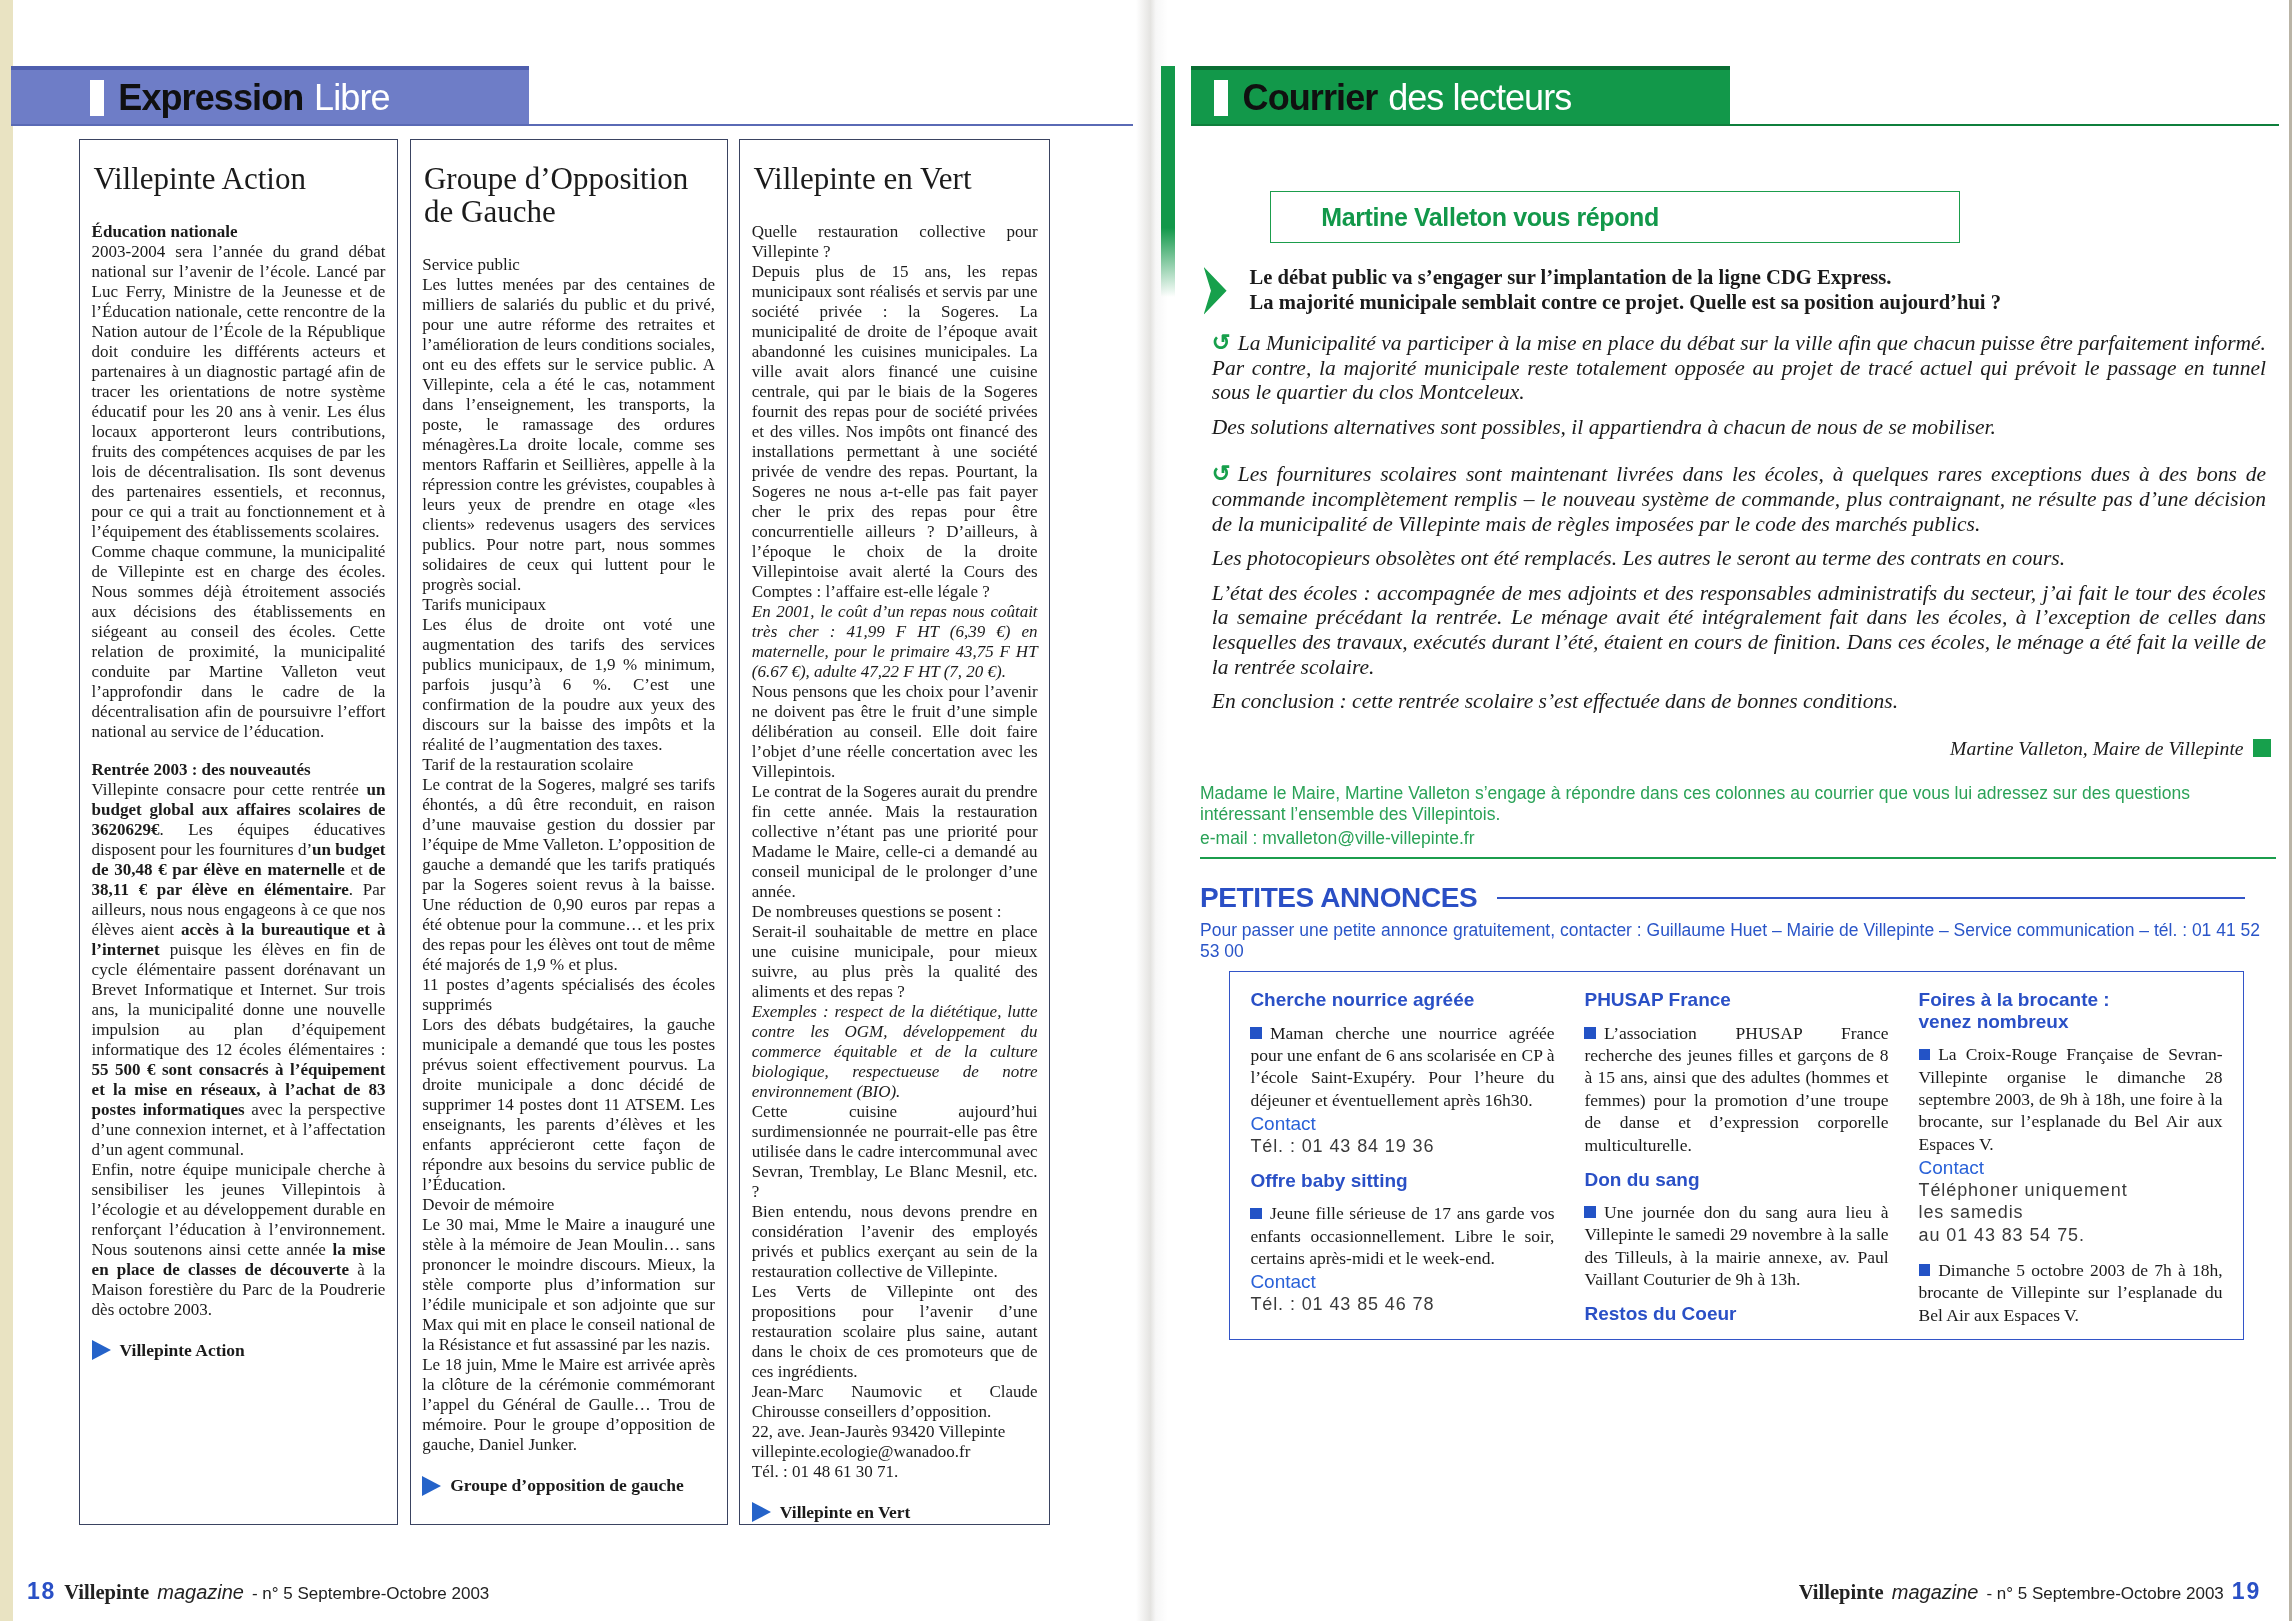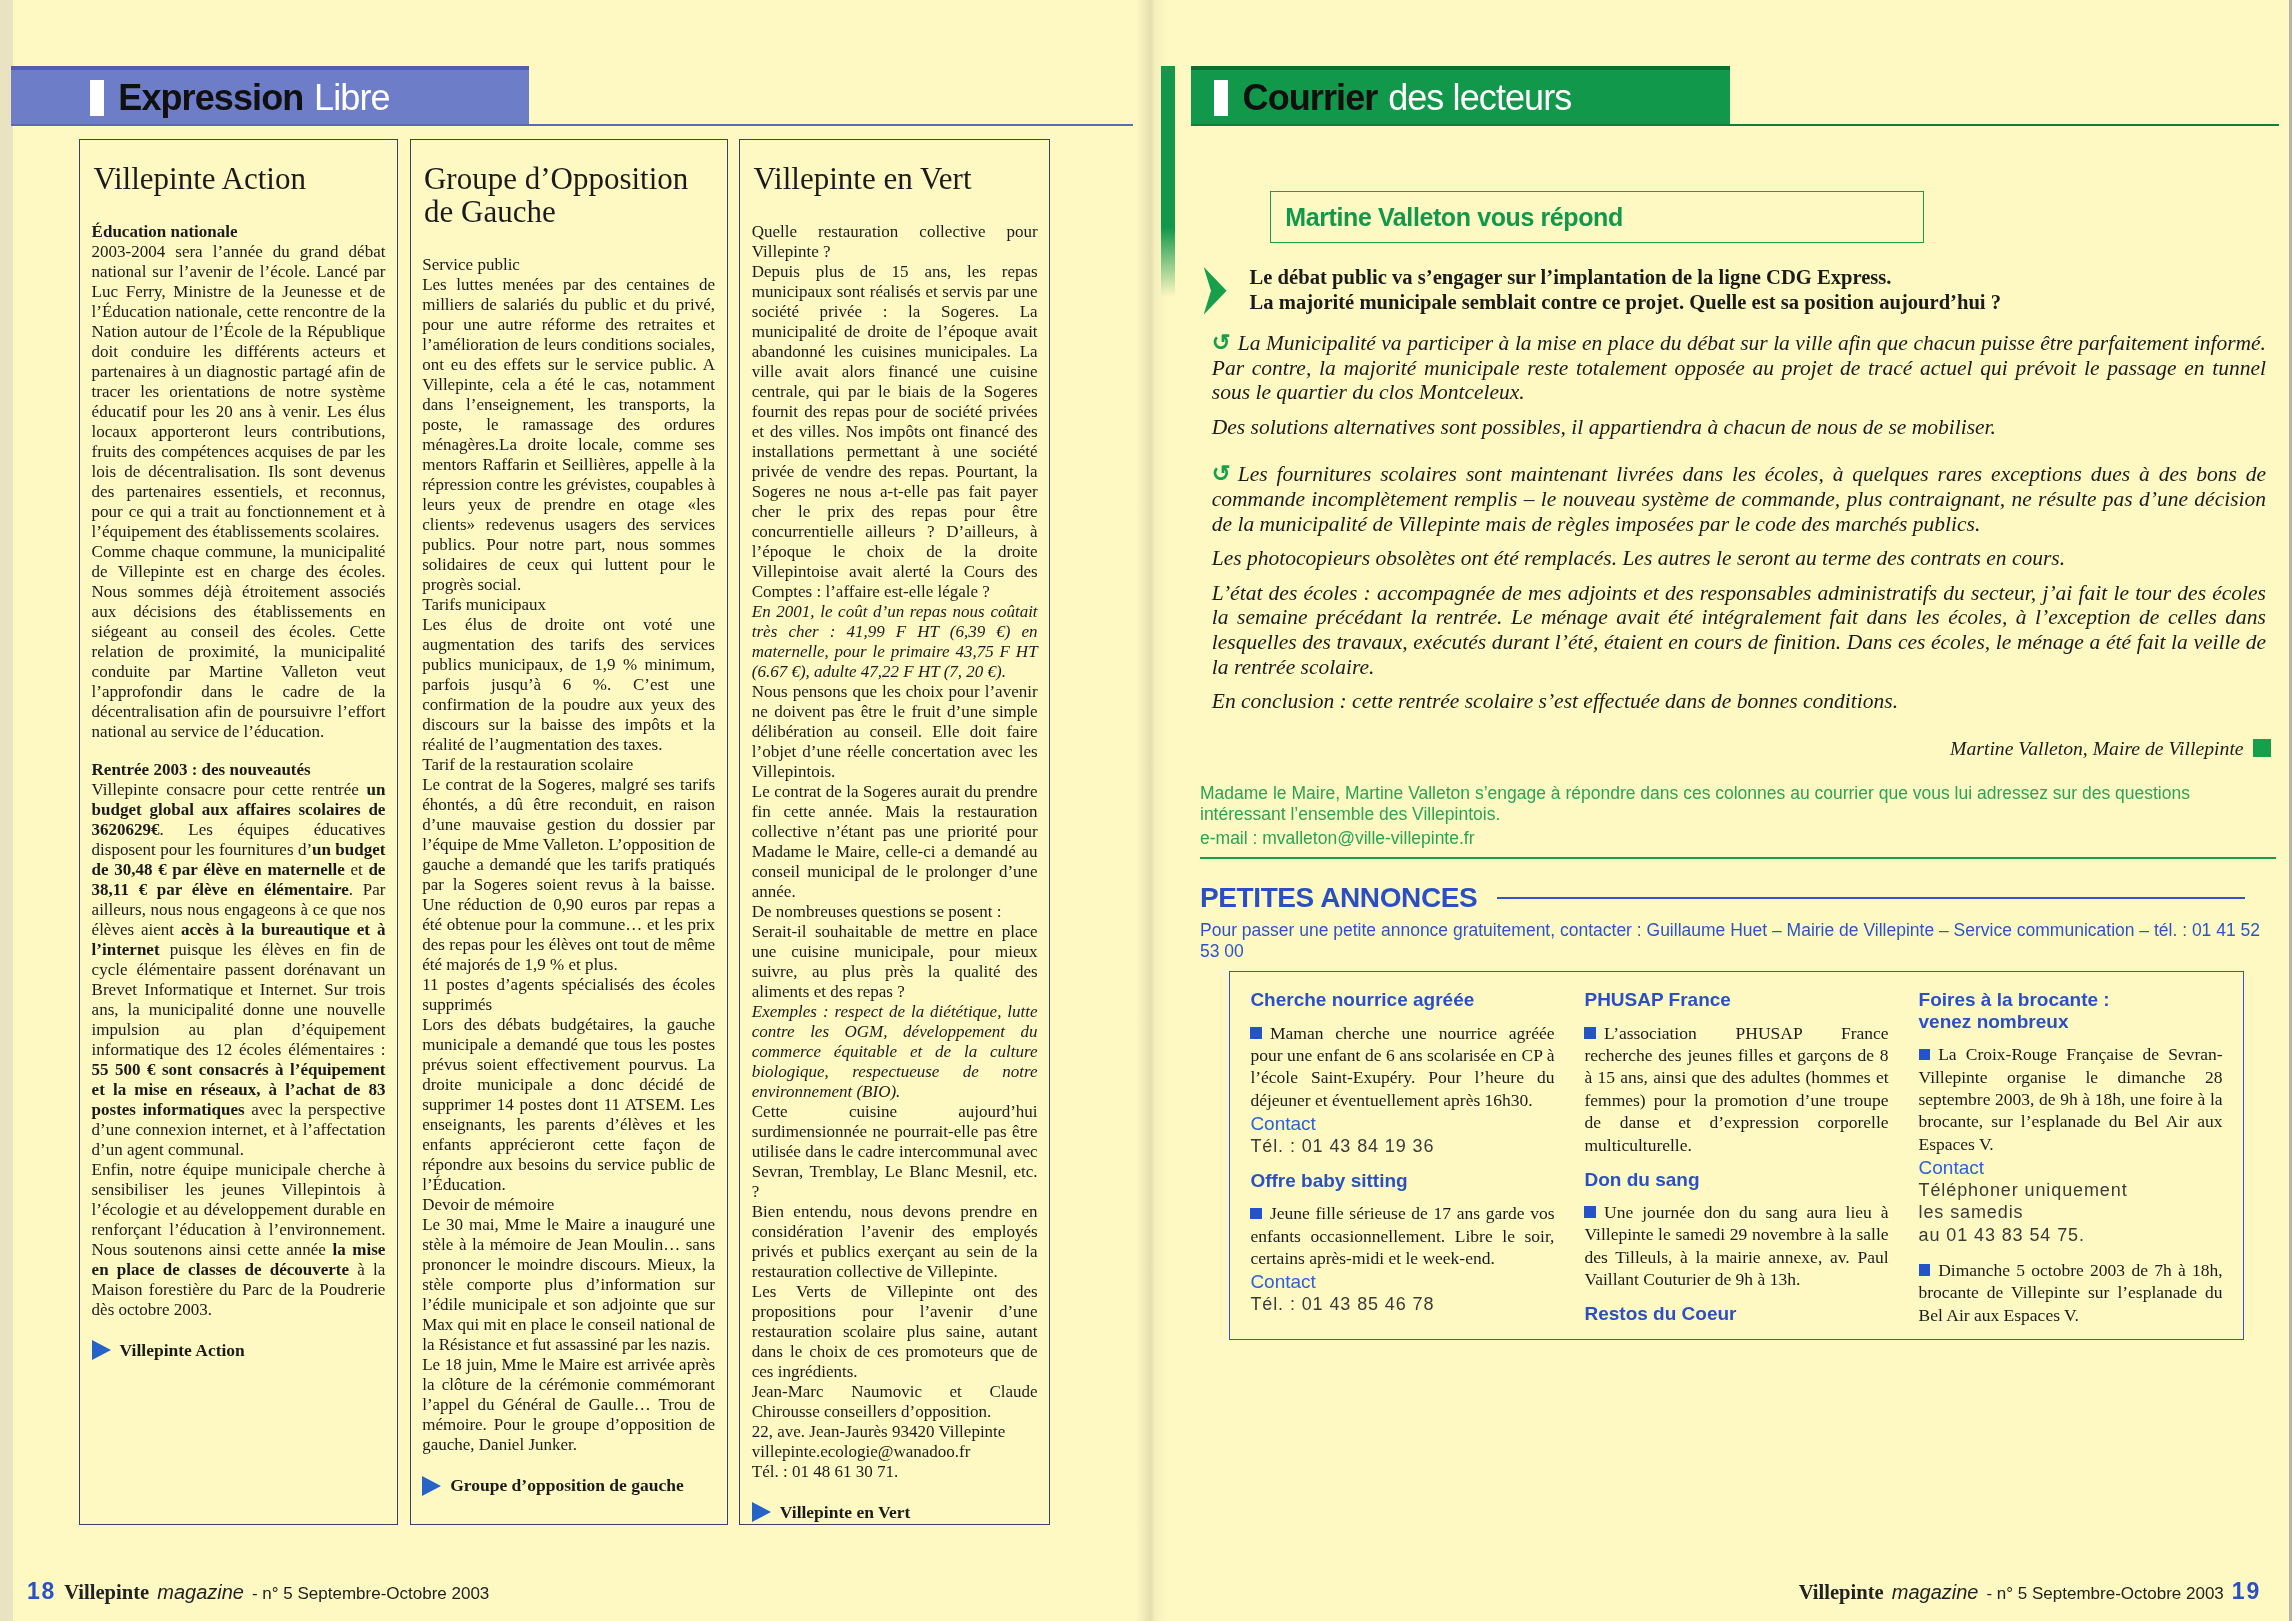--- a/index.html
+++ b/index.html
@@ -1,16 +1,16 @@
 <!DOCTYPE html>
 <html style="font-size:14.3px"><head>
 <meta charset="utf-8">
 <style>
   html,body{margin:0;padding:0;background:#d8d4c8;}
-  #screenshot{position:relative;width:2293px;height:1621px;background:#fef9c3;overflow:hidden;
+  #screenshot{position:relative;width:2293px;height:1621px;background:#ffffff;overflow:hidden;
     font-family:"Liberation Serif",serif;color:#1b1b1b;}
   
   .scan-strip-left{position:absolute;left:0;top:0;width:12.5px;height:1621px;background:#e9e3c2;}
   .scan-strip-right{position:absolute;right:0;top:0;width:4.5px;height:1621px;background:#b9b4a6;}
   .gutter{position:absolute;left:1136px;top:0;width:32px;height:1621px;
     background:linear-gradient(90deg,rgba(0,0,0,0) 0%,rgba(90,85,70,.16) 45%,rgba(0,0,0,.03) 62%,rgba(0,0,0,0) 100%);}
   
   .banner{position:absolute;height:56px;display:flex;align-items:center;
     font-family:"Liberation Sans",sans-serif;font-size:36px;letter-spacing:-0.9px;}
   .banner-blue{left:10.7px;top:66px;width:518px;background:#6e7dc7;border-top:4.5px solid #4f5fae;}
@@ -33,21 +33,21 @@
   .col-p,.col-heading{font-size:17px;line-height:20px;margin:0;text-align:justify;}
   .col-heading{font-weight:bold;margin-top:18px;}
   .run-b{font-weight:bold;}
   .run-i{font-style:italic;margin-top:23px;}
   .col-sig{margin-top:19.7px;display:flex;align-items:center;}
   .sig-arrow{display:inline-block;width:0;height:0;border-left:19.7px solid #2563c9;
     border-top:10.7px solid transparent;border-bottom:10.7px solid transparent;margin-right:9px;}
   .sig-label{font-weight:bold;font-size:17.5px;}
   
   .reply-box{position:absolute;left:1270px;top:191px;width:652px;height:50px;border:1.8px solid #1b9d4c;
-    display:flex;align-items:center;}
+    display:flex;align-items:center;padding-left:36px;}
   .reply-box-title{font-family:"Liberation Sans",sans-serif;font-weight:bold;font-size:25px;
     color:#12984a;margin-left:14.3px;letter-spacing:-0.4px;}
   #right-content{position:absolute;left:1200px;top:265px;width:1076px;}
   .qa{margin-bottom:9px;}
   .q-row{display:flex;align-items:flex-start;margin-bottom:16px;}
   .q-arrow{flex:0 0 23px;height:48px;background:#17a04c;margin:1.8px 23px 0 3.6px;
     clip-path:polygon(0% 0%,100% 50%,0% 100%,32% 50%);}
   .q-text{font-weight:bold;font-size:20.6px;line-height:25px;white-space:pre-line;}
   .answer{margin:0 0 23px 1.8px;}
   .answer p{font-style:italic;font-size:21.5px;line-height:24.6px;margin:10px;text-align:justify;}

